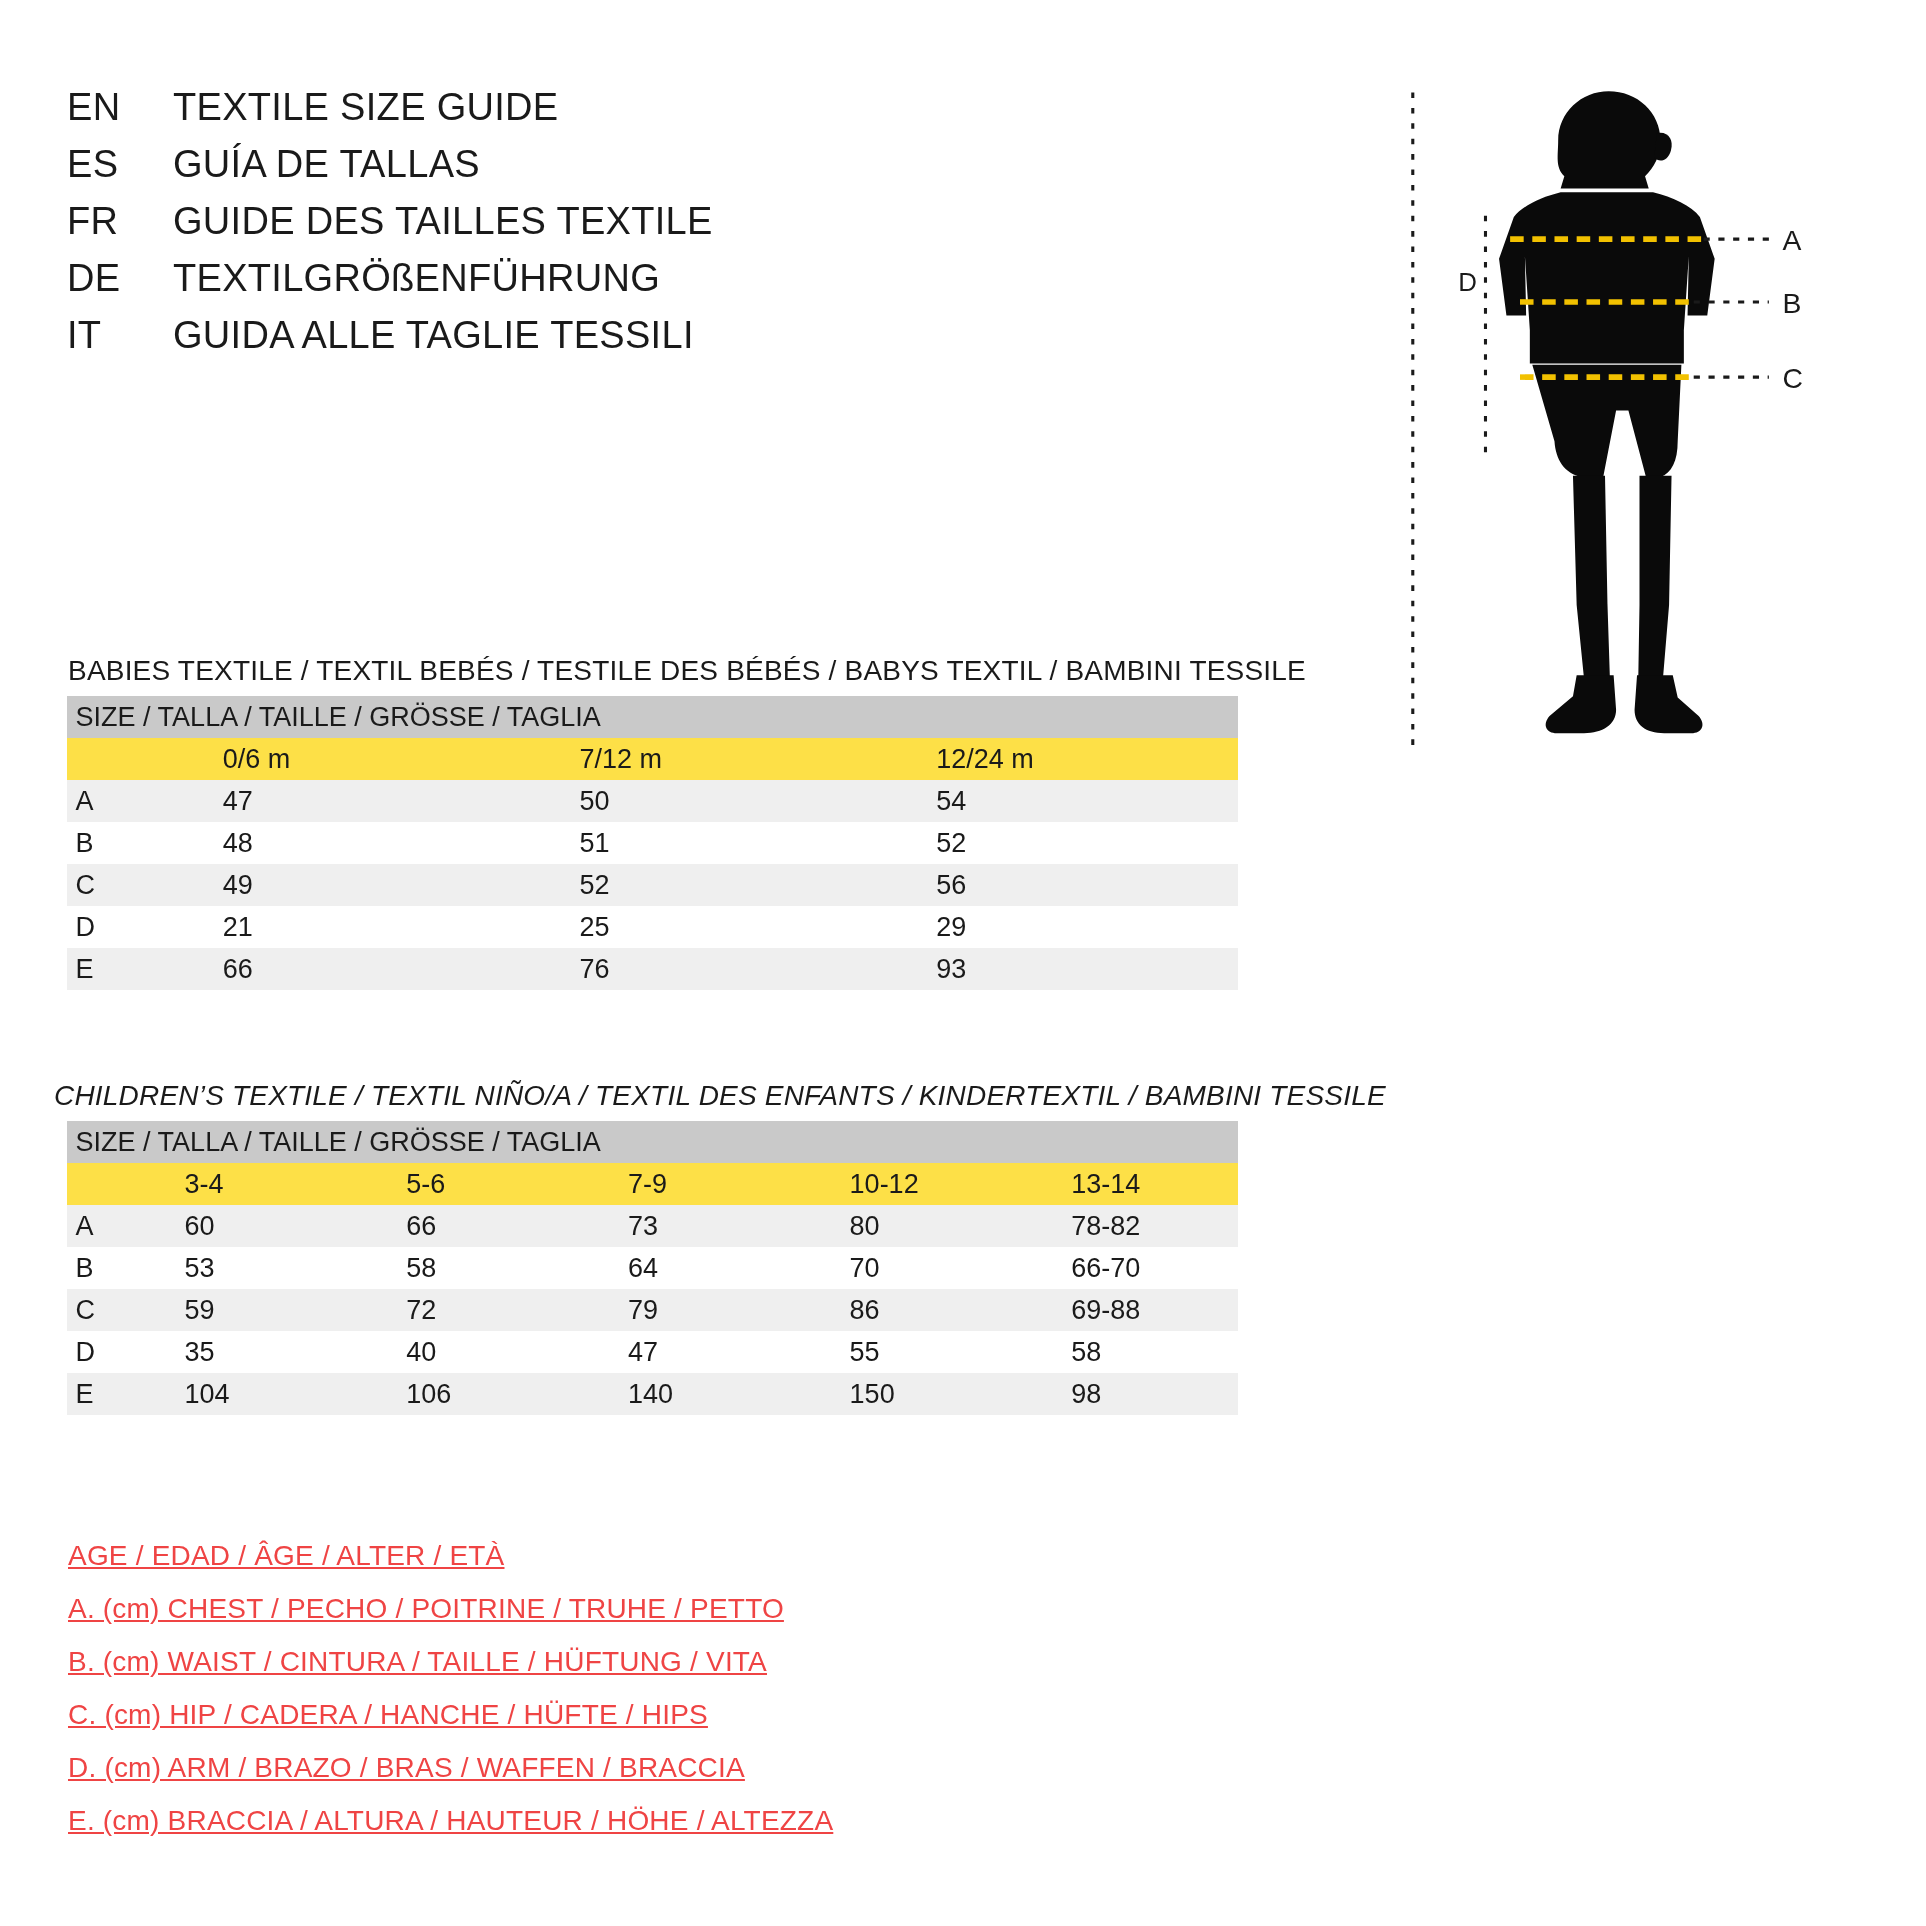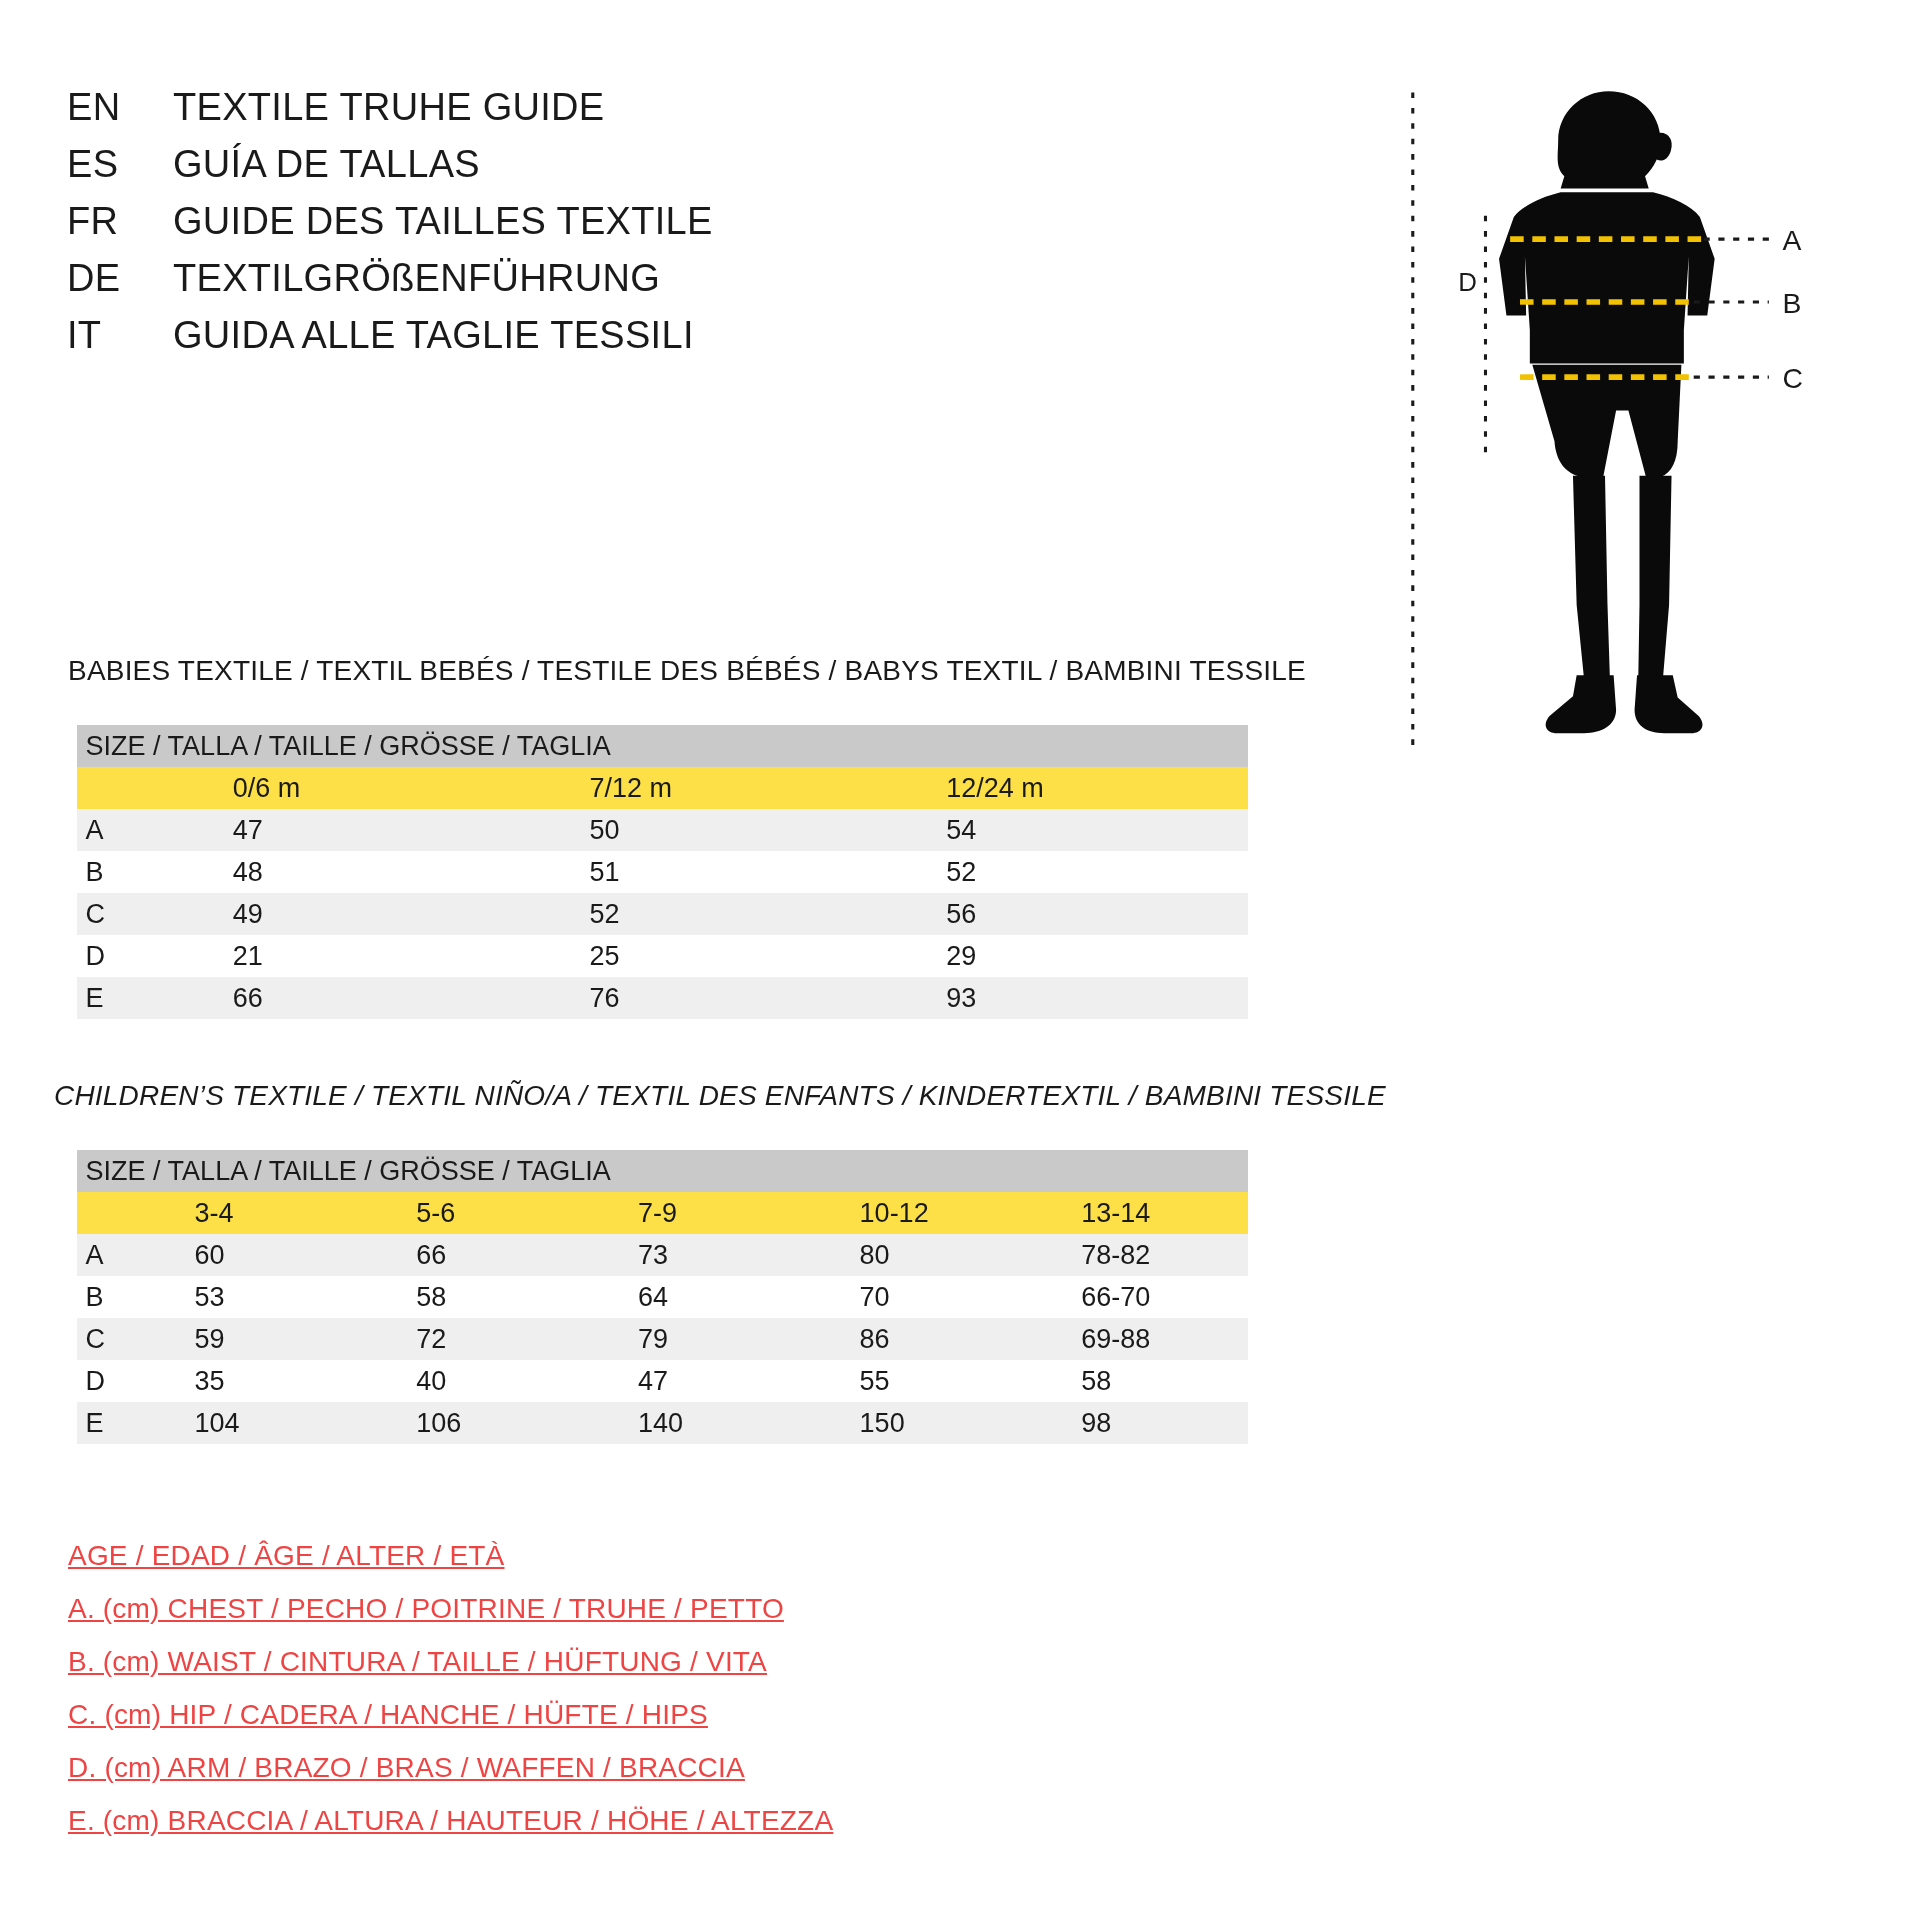--- a/index.html
+++ b/index.html
@@ -66,22 +66,21 @@
     color: #1a1a1a;
     white-space: nowrap;
     margin-top: 20px;
   }
   #babies-heading { left: 68px; top: 635px; }
   #children-heading { left: 54px; top: 1060px; font-style: italic; }
 
   
   .table-block {
     position: absolute;
-    left: 77px;
-    margin-top: 29px;
+    left: 67px;
   }
   #babies-table { top: 696px; width: 1171px; }
   #children-table { top: 1121px; width: 1171px; }
 
   table.size-table {
     border-collapse: collapse;
     table-layout: fixed;
     width: 100%;
   }
   table.size-table td, table.size-table th {
@@ -138,21 +137,21 @@
   }
 </style>
 </head>
 <body>
 
 <div class="page">
 
   <div class="titles">
     <div class="title-row">
       <div class="title-lang">EN</div>
-      <div class="title-text">TEXTILE TRUHE GUIDE</div>
+      <div class="title-text">TEXTILE SIZE GUIDE</div>
     </div>
     <div class="title-row">
       <div class="title-lang">ES</div>
       <div class="title-text">GUÍA DE TALLAS</div>
     </div>
     <div class="title-row">
       <div class="title-lang">FR</div>
       <div class="title-text">GUIDE DES TAILLES TEXTILE</div>
     </div>
     <div class="title-row">

